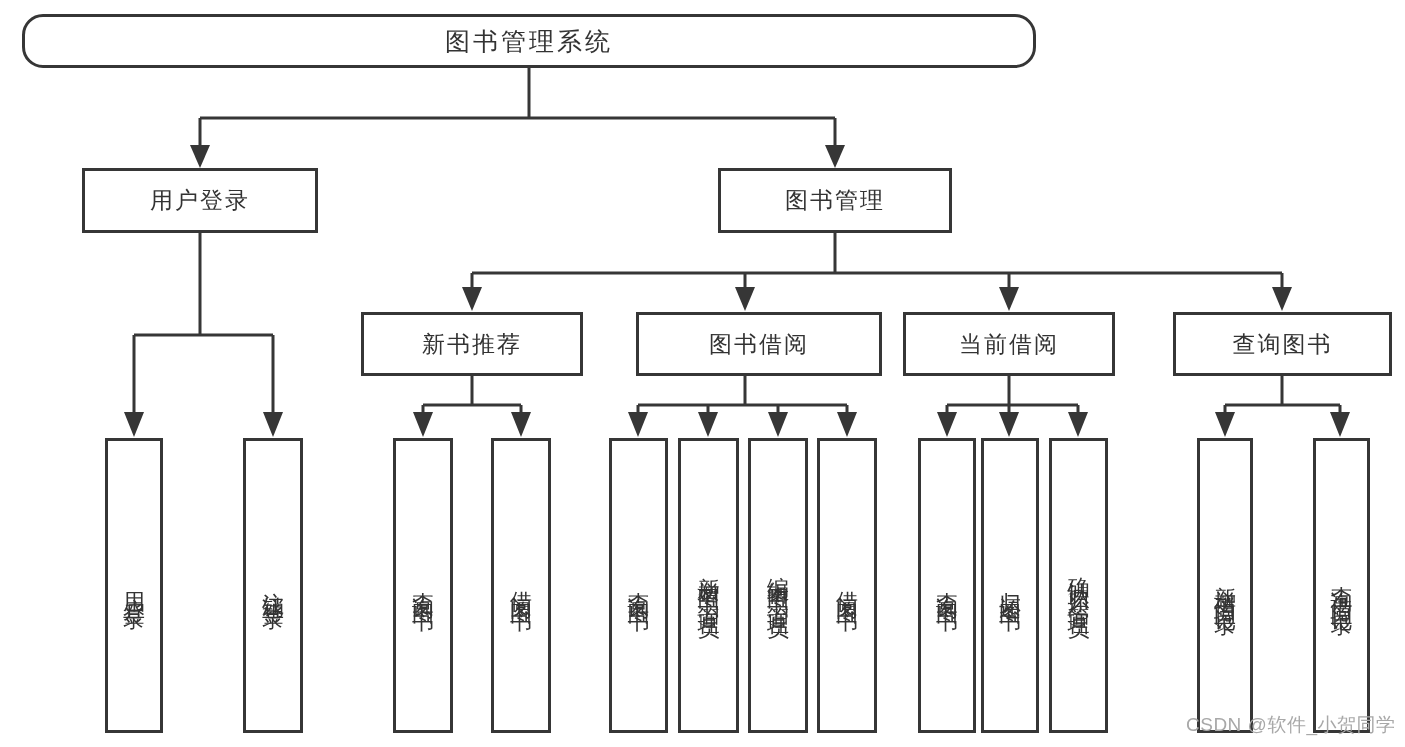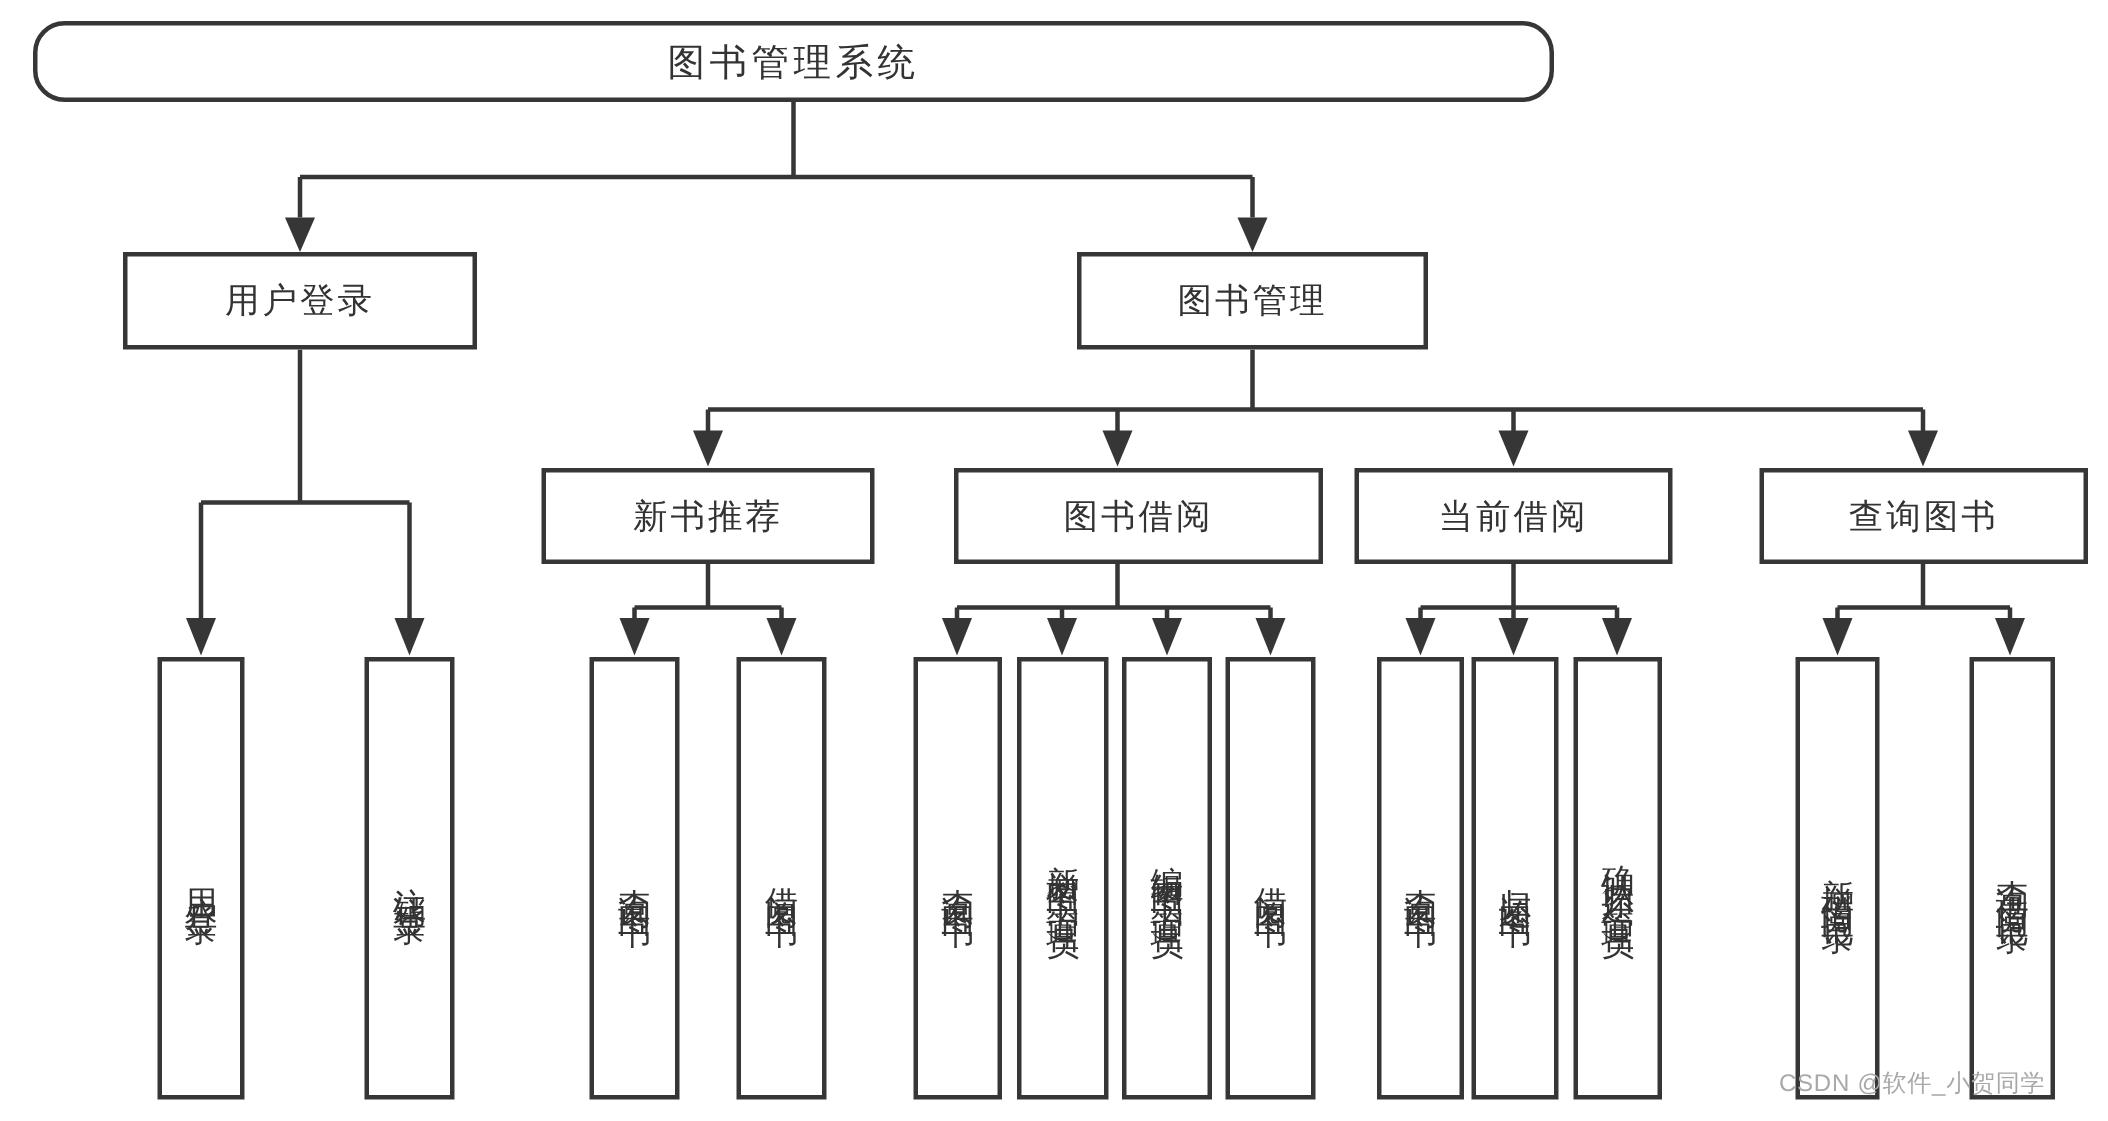--- a/index.html
+++ b/index.html
@@ -36,21 +36,21 @@
     text-orientation: mixed;
     font-size: 22px;
     letter-spacing: 6px;
     line-height: 1;
     padding: 6px 0;
   }
   .watermark {
     position: absolute;
     left: 1186px;
     top: 712px;
-    font-size: 16px;
+    font-size: 19px;
     color: #a8a8a8;
     white-space: nowrap;
     z-index: 3;
     letter-spacing: 0.5px;
   }
 </style>
 </head>
 <body>
 
 <div class="canvas">

